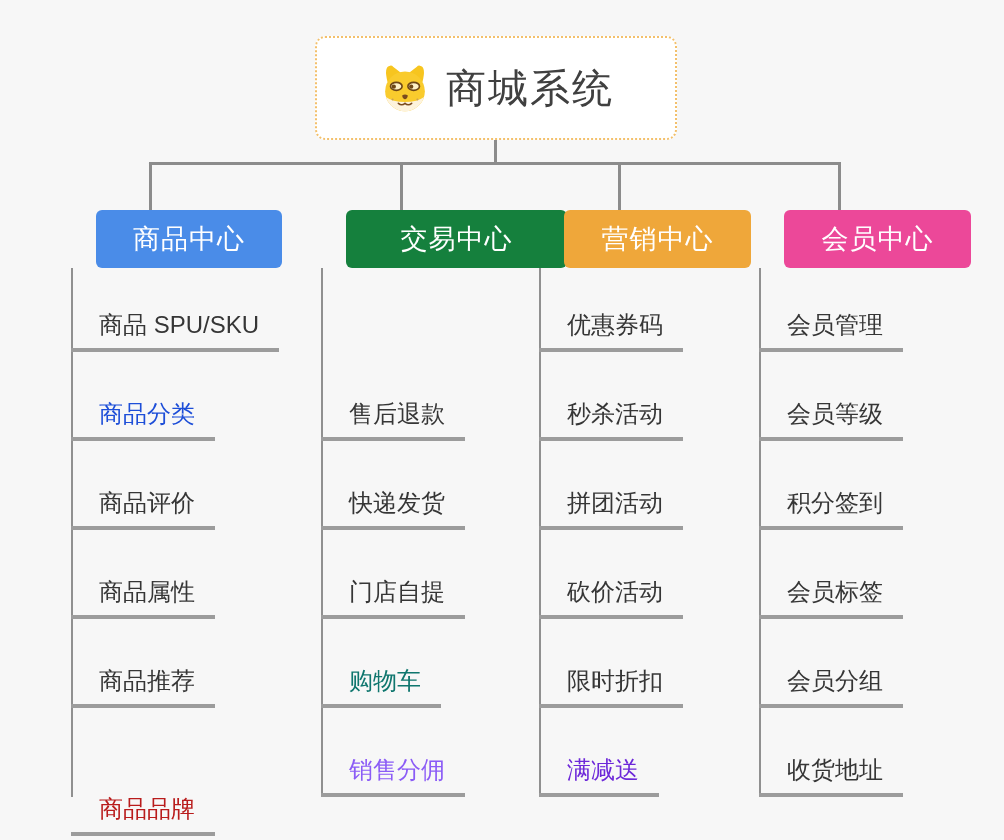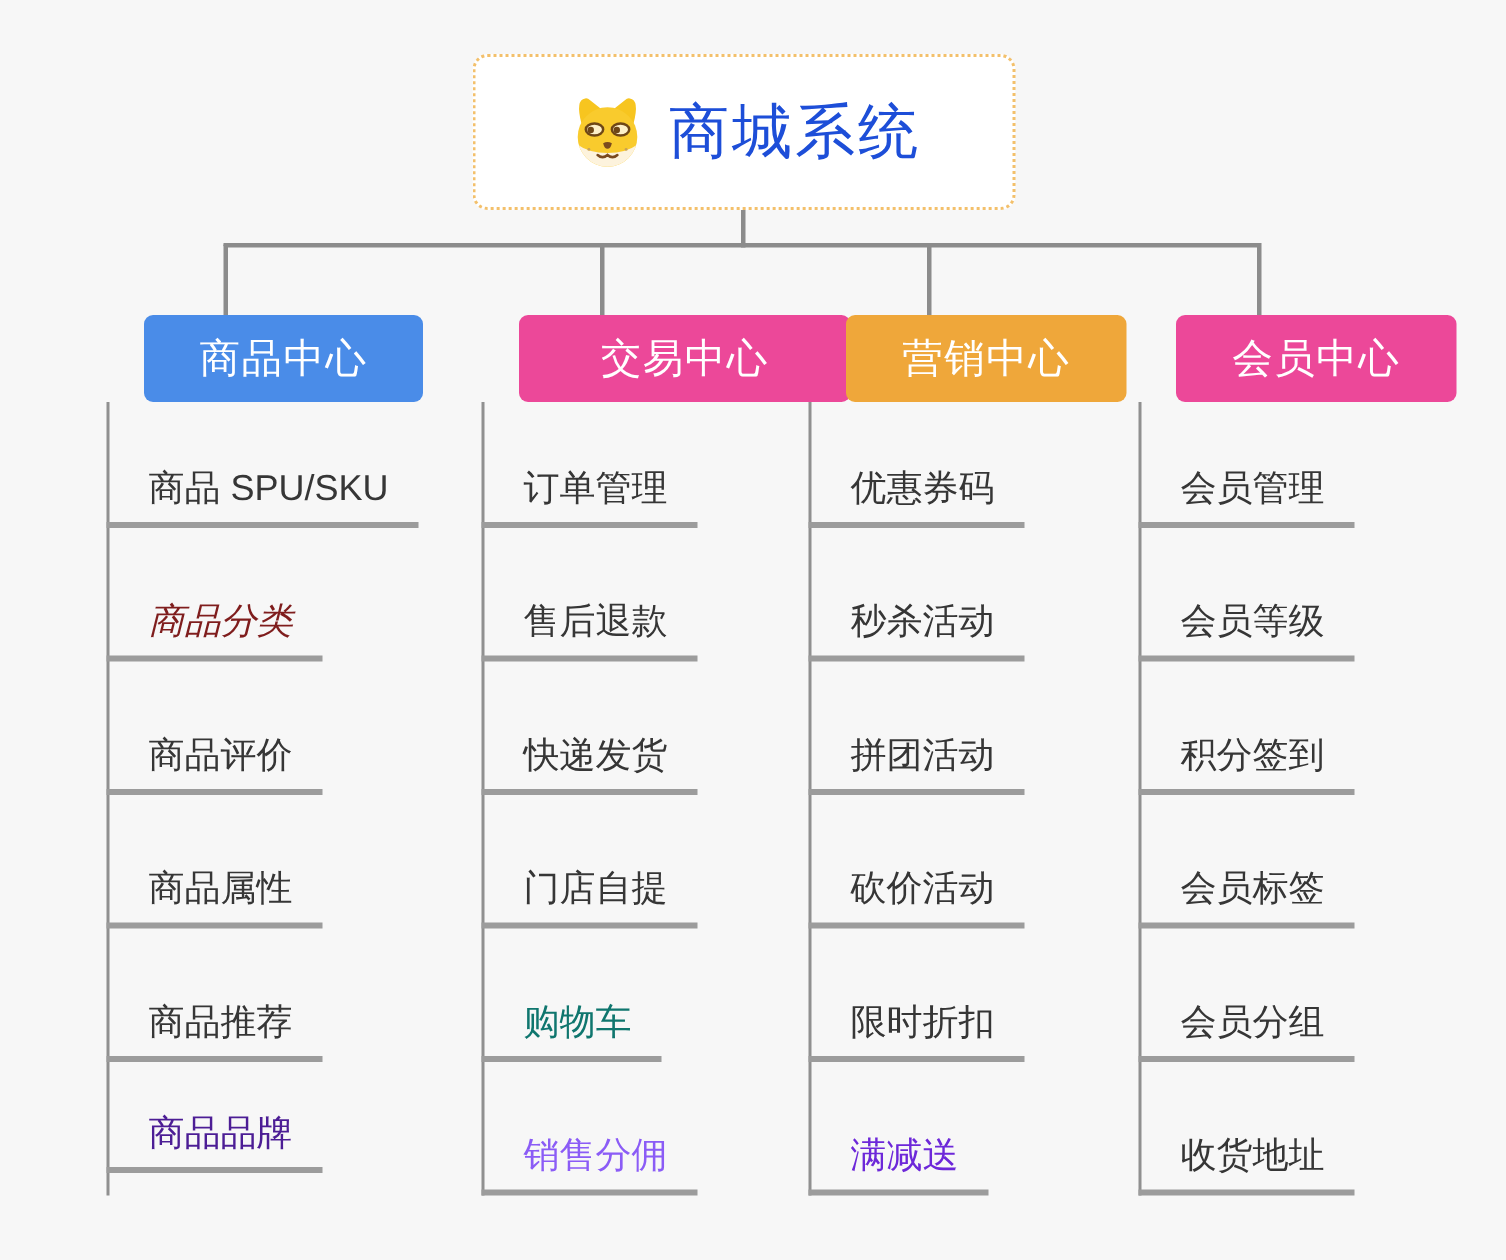--- a/index.html
+++ b/index.html
@@ -83,43 +83,42 @@
         <circle cx="39.5" cy="27.4" r="2.6" fill="#6e4716"></circle>
 
         <path d="M28.5 38 Q32 36 35.5 38 Q34.5 42.5 32 42.5 Q29.5 42.5 28.5 38 Z" fill="#7a4a1e"></path>
 
         <path d="M24 47.5 Q28 51 32 47.5 Q36 51 40 47.5" stroke="#7a4a1e" stroke-width="2" fill="none" stroke-linecap="round"></path>
 
         <circle cx="17" cy="43" r="1.2" fill="#c9a254"></circle>
         <circle cx="47" cy="43" r="1.2" fill="#c9a254"></circle>
       </svg>
     </span>
-    <span class="root-title" style="color: #1d4ed8; text-align: center;">商城系统</span>
+    <span class="root-title" style="color: #404040; text-align: center;">商城系统</span>
   </div>
 
   <div class="line" style="left: 494px; top: 140px; width: 3px; height: 25px; background: rgb(140, 140, 140);"></div>
   <div class="line" style="left: 149px; top: 162px; width: 691px; height: 3px; border-radius: 2px; background: rgb(140, 140, 140);"></div>
 
 <div class="line" style="left: 149px; top: 162px; width: 3px; height: 48px; background: rgb(140, 140, 140);"></div>
     <div class="branch-header" style="left: 57px; top: 210px; width: 186px; background: rgb(74, 140, 232);">
       <span>商品中心</span>
     </div>
     <div class="branch-trunk" style="left: 71px; top: 268px; height: 529px;"></div>
     <div class="child" style="left: 71px; top: 306px; border-bottom-color: rgb(156, 156, 156); color: rgb(54, 54, 54);">商品 SPU/SKU</div>
-    <div class="child" style="left: 71px; top: 395px; border-bottom-color: rgb(156, 156, 156); color: #7f1d1d; font-style: italic;">商品分类</div>
+    <div class="child" style="left: 71px; top: 395px; border-bottom-color: rgb(156, 156, 156); color: #1d4ed8;">商品分类</div>
     <div class="child" style="left: 71px; top: 484px; border-bottom-color: rgb(156, 156, 156); color: rgb(54, 54, 54);">商品评价</div>
     <div class="child" style="left: 71px; top: 573px; border-bottom-color: rgb(156, 156, 156); color: rgb(54, 54, 54);">商品属性</div>
     <div class="child" style="left: 71px; top: 662px; border-bottom-color: rgb(156, 156, 156); color: rgb(54, 54, 54);">商品推荐</div>
-    <div class="child" style="left: 71px; top: 736px; border-bottom-color: rgb(156, 156, 156); color: #4c1d95;">商品品牌</div>
+    <div class="child" style="left: 71px; top: 790px; border-bottom-color: rgb(156, 156, 156); color: #b91c1c;">商品品牌</div>
     <div class="line" style="left: 400px; top: 162px; width: 3px; height: 48px; background: rgb(140, 140, 140);"></div>
-    <div class="branch-header" style="left: 307px; top: 210px; width: 221px; background: #ec4899;">
+    <div class="branch-header" style="left: 307px; top: 210px; width: 221px; background: #15803d;">
       <span>交易中心</span>
     </div>
     <div class="branch-trunk" style="left: 321px; top: 268px; height: 529px;"></div>
-    <div class="child" style="left: 321px; top: 306px; border-bottom-color: rgb(156, 156, 156); color: rgb(54, 54, 54);">订单管理</div>
     <div class="child" style="left: 321px; top: 395px; border-bottom-color: rgb(156, 156, 156); color: rgb(54, 54, 54);">售后退款</div>
     <div class="child" style="left: 321px; top: 484px; border-bottom-color: rgb(156, 156, 156); color: rgb(54, 54, 54);">快递发货</div>
     <div class="child" style="left: 321px; top: 573px; border-bottom-color: rgb(156, 156, 156); color: rgb(54, 54, 54);">门店自提</div>
     <div class="child" style="left: 321px; top: 662px; border-bottom-color: rgb(156, 156, 156); color: #0f766e;">购物车</div>
     <div class="child" style="left: 321px; top: 751px; border-bottom-color: rgb(156, 156, 156); color: #8b5cf6;">销售分佣</div>
     <div class="line" style="left: 618px; top: 162px; width: 3px; height: 48px; background: rgb(140, 140, 140);"></div>
     <div class="branch-header" style="left: 525px; top: 210px; width: 187px; background: rgb(239, 167, 58);">
       <span>营销中心</span>
     </div>
     <div class="branch-trunk" style="left: 539px; top: 268px; height: 529px;"></div>

